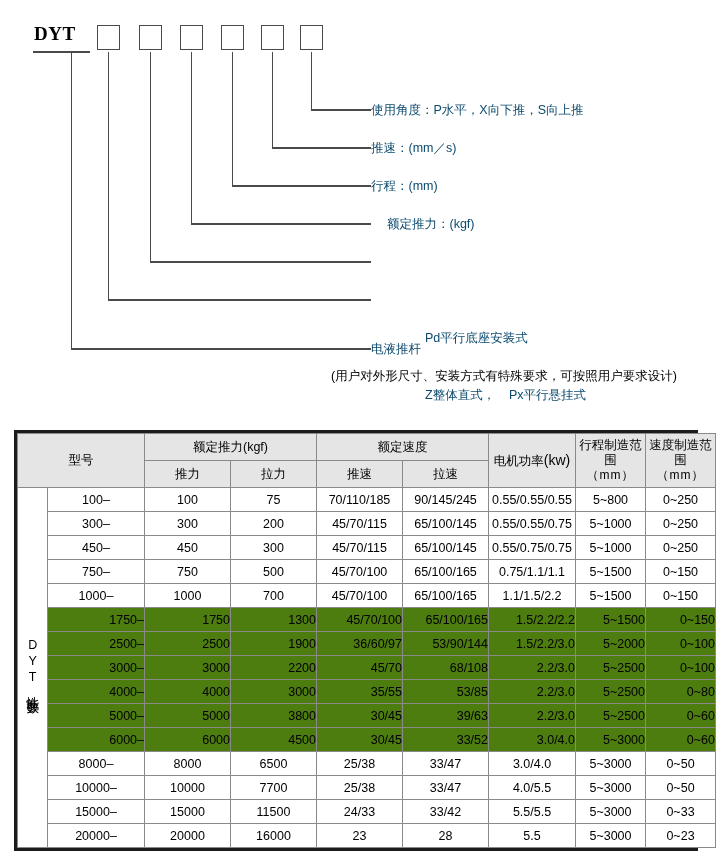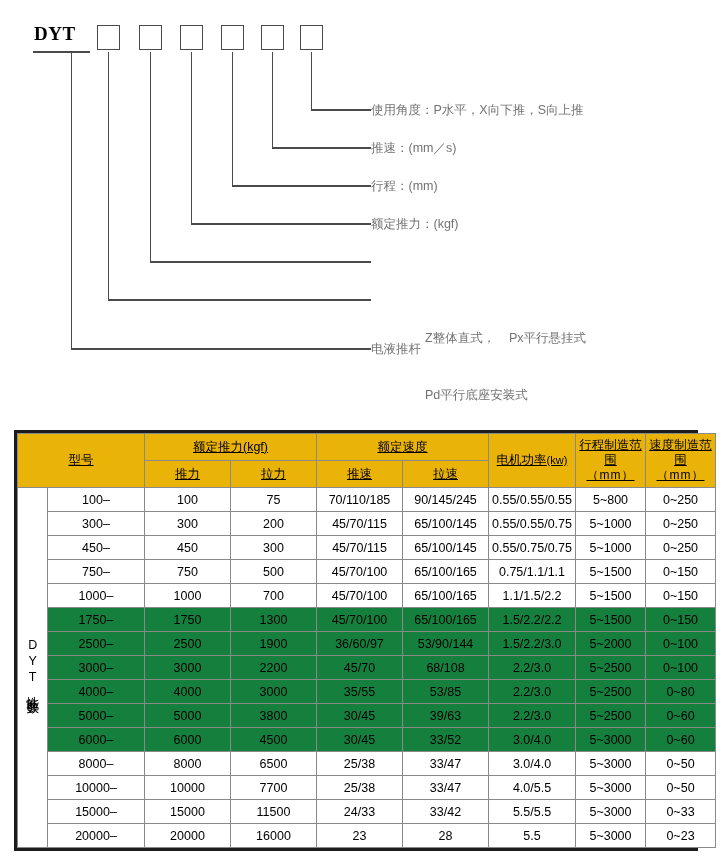--- a/index.html
+++ b/index.html
@@ -51,21 +51,21 @@
     box-sizing: border-box;
   }
 
   
   .anno {
     position: absolute;
     left: 371px;
     font-size: 12.5px;
     line-height: 19px;
     white-space: pre;
-    color: #737373;
+    color: #0c4a6e;
   }
   .anno .sub {
     display: block;
     padding-left: 54px;
   }
   .note-text {
     position: absolute;
     left: 331px;
     top: 367px;
     font-size: 12.5px;
@@ -92,52 +92,52 @@
   table.spec th,
   table.spec td {
     border: 1px solid #8a8a8a;
     text-align: center;
     vertical-align: middle;
     padding: 0;
     font-weight: normal;
     color: #000;
   }
   table.spec thead th {
-    background: #eab308;
+    background: #e5e5e5;
     height: 26px;
     font-size: 12.5px;
-    text-decoration: underline;
   }
   table.spec thead th.tall {
     height: 52px;
   }
   table.spec tbody td {
     height: 23px;
     font-size: 12.5px;
     background: #ffffff;
   }
   table.spec tbody tr.tinted td {
-    background: #15803d;
+    background: #4d7c0f;
+    text-align: right;
   }
   td.rowlabel {
     width: 30px;
     background: #ffffff !important;
     padding: 0;
   }
   .vert-label {
     writing-mode: vertical-rl;
     text-orientation: upright;
     letter-spacing: 2px;
     font-size: 12.5px;
     line-height: 1.15;
     display: inline-block;
     white-space: nowrap;
   }
   .hdr-unit {
-    font-size: 11px;
+    font-size: 14px;
   }
   .hdr-two-line {
     line-height: 15px;
     font-size: 12.5px;
     margin-left: 20px;
   }
   .hdr-two-line .u {
     font-size: 12px;
     letter-spacing: 1px;
   }
@@ -173,27 +173,28 @@
 
       <path d="M 108.5 52 L 108.5 300 L 371 300"></path>
 
       <path d="M 71.5 52 L 71.5 349 L 371 349"></path>
     </g>
   </svg>
 
   <div class="anno" style="top:101px;"><span>使用角度：P水平，X向下推，S向上推</span></div>
   <div class="anno" style="top:139px;text-align:center;"><span>推速：(mm／s)</span></div>
   <div class="anno" style="top:177px;"><span>行程：(mm)</span></div>
-  <div class="anno" style="top:215px;"><span>额定推力：(kgf)</span></div>
+  <div class="anno" style="top:215px;margin-left:16px;"><span>额定推力：(kgf)</span></div>
   <div class="anno" style="top:291px;">
+    <span class="sub">Pd平行底座安装式</span>
     <span class="sub">Z整体直式，    Px平行悬挂式</span>
-    <span class="sub">Pd平行底座安装式</span>
   </div>
   <div class="anno" style="top:340px;"><span>电液推杆</span></div>
 
+  <div class="note-text">(用户对外形尺寸、安装方式有特殊要求，可按照用户要求设计)</div>
 </div>
 
 <div id="spec-table-wrap">
   <table class="spec">
     <colgroup>
       <col style="width:30px">
       <col style="width:97px">
       <col style="width:86px">
       <col style="width:86px">
       <col style="width:86px">

